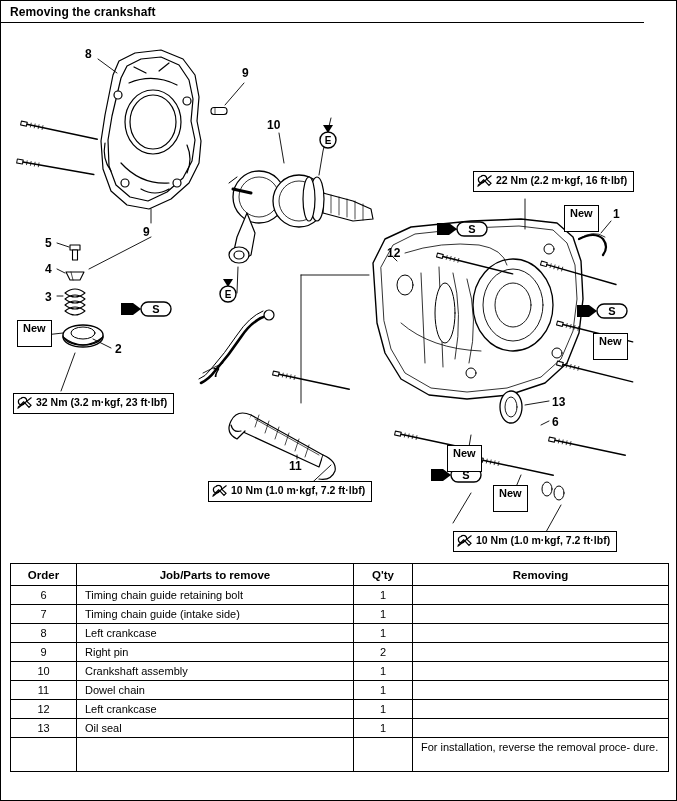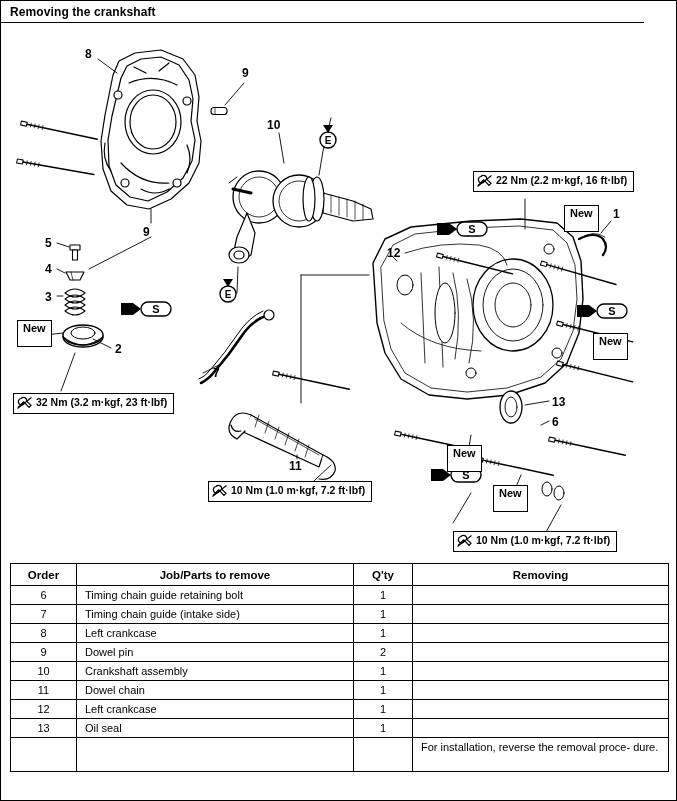--- a/index.html
+++ b/index.html
@@ -481,21 +481,21 @@
           <td class="rem"></td>
         </tr>
         <tr>
           <td class="order">8</td>
           <td class="job">Left crankcase</td>
           <td class="qty">1</td>
           <td class="rem"></td>
         </tr>
         <tr>
           <td class="order">9</td>
-          <td class="job">Dowel pin</td>
+          <td class="job">Right pin</td>
           <td class="qty">2</td>
           <td class="rem"></td>
         </tr>
         <tr>
           <td class="order">10</td>
           <td class="job">Crankshaft assembly</td>
           <td class="qty">1</td>
           <td class="rem"></td>
         </tr>
         <tr>

